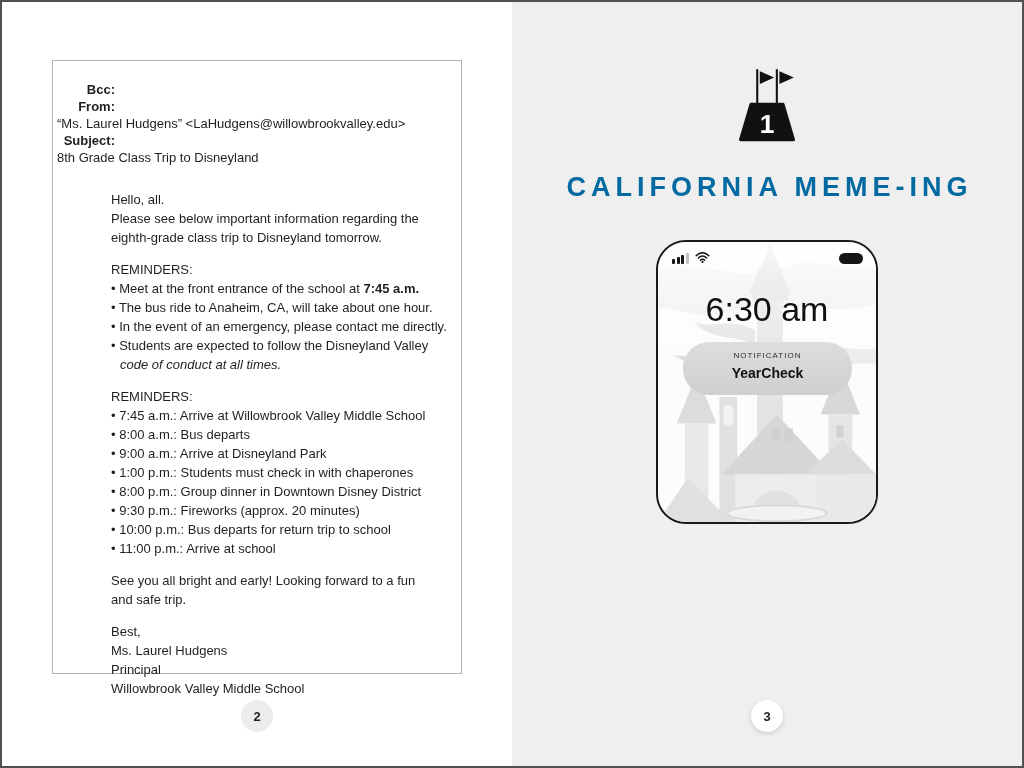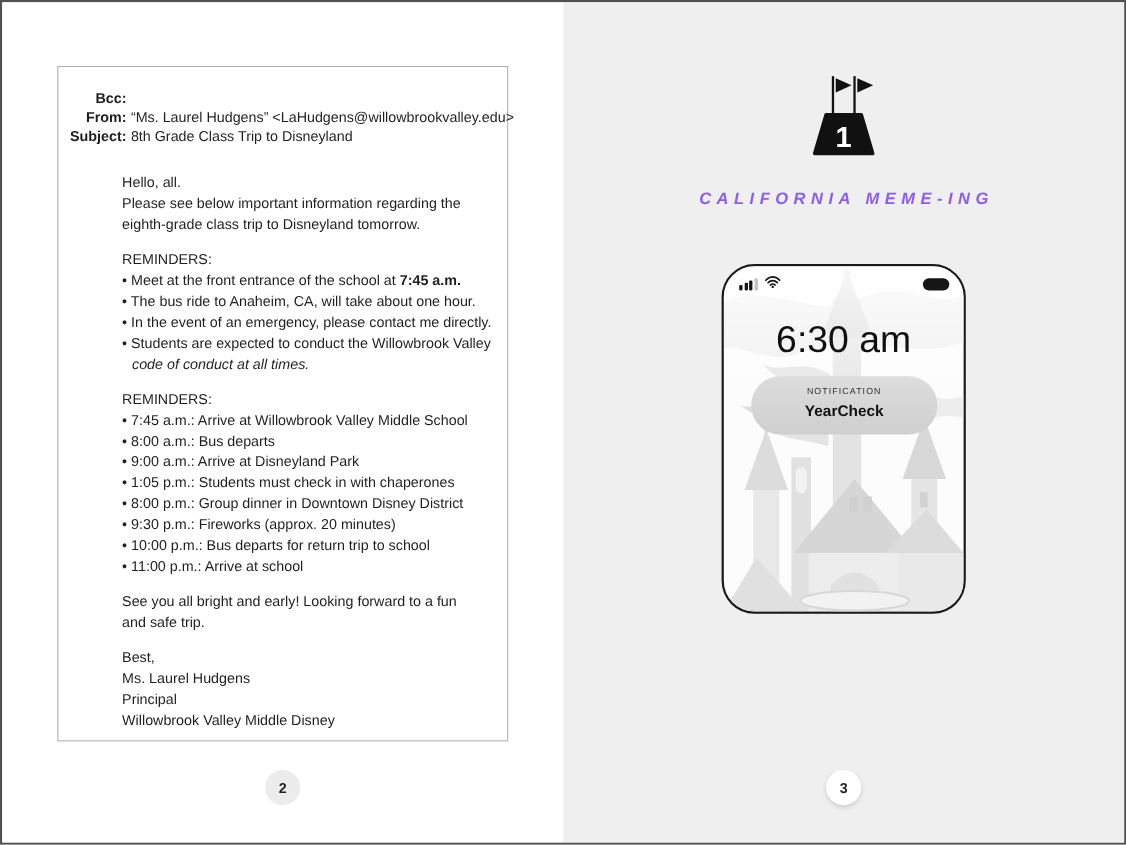--- a/index.html
+++ b/index.html
@@ -11,47 +11,47 @@
   .page-left { width:510px; background:#ffffff; }
   .page-right { flex:1; background:#efefef; }
 
   
   .email-box {
     position:absolute; left:50px; top:58px; width:410px; height:614px;
     background:#fff; border:1px solid #b2b2b2;
     font-size:13px; line-height:19px; color:#1f1f1f;
     padding:20px 0 0 4px; white-space:nowrap;
   }
-  .header-row { display:flex; line-height:17px; }
+  .header-row { display:flex; line-height:17px;flex-direction:column; }
   .header-label { width:58px; text-align:right; font-weight:bold; margin-right:4px; flex:none; }
   .email-body { margin-left:54px; margin-top:24px; }
   .sec { margin-bottom:13px; }
   .line { line-height:19px; }
   .cont { padding-left:9px;font-style:italic; }
 
   .page-circle {
     position:absolute; top:698px; left:50%; transform:translateX(-50%);
     width:32px; height:32px; border-radius:50%;
     display:flex; align-items:center; justify-content:center;
     font-size:13px; font-weight:bold; color:#222;
   }
   .circle-gray { background:#ececec; }
   .circle-white { background:#ffffff; box-shadow:0 2px 5px rgba(0,0,0,0.14); }
 
   
   .chapter-badge { position:absolute; top:64px; left:50%; transform:translateX(-50%); width:80px; height:80px; }
   .chapter-title {
     position:absolute; top:170px; left:0; width:100%;
-    text-align:center; font-size:15px; font-weight:bold;
-    letter-spacing:5px; text-indent:5px; color:#8b5cf6;font-style:italic;
+    text-align:center; font-size:27px; font-weight:bold;
+    letter-spacing:5px; text-indent:5px; color:#0369a1;
   }
 
   .phone {
     position:absolute; top:238px; left:50%; transform:translateX(-50%);
-    width:222px; height:318px; background:#fcfcfc;
+    width:222px; height:284px; background:#fcfcfc;
     border:2px solid #1a1a1a; border-radius:30px; overflow:hidden;
   }
   .castle-svg { position:absolute; inset:0; width:100%; height:100%; }
   .screen-fade { position:absolute; top:0; left:0; right:0; height:46%;
     background:linear-gradient(rgba(255,255,255,0.8), rgba(255,255,255,0)); }
 
   .status-bar { position:absolute; top:10px; left:14px; right:13px; height:12px;
     display:flex; align-items:center; }
   .sig { display:flex; align-items:flex-end; gap:1.5px; margin-right:6px; }
   .sig i { width:3px; border-radius:1px; background:#161616; display:block; }
@@ -97,46 +97,46 @@
           <div class="line">Hello, all.</div>
           <div class="line">Please see below important information regarding the</div>
           <div class="line">eighth-grade class trip to Disneyland tomorrow.</div>
         </div>
 
         <div class="sec">
           <div class="line">REMINDERS:</div>
           <div class="line"><span>• Meet at the front entrance of the school at </span><b>7:45 a.m.</b></div>
           <div class="line">• The bus ride to Anaheim, CA, will take about one hour.</div>
           <div class="line">• In the event of an emergency, please contact me directly.</div>
-          <div class="line">• Students are expected to conduct the Willowbrook Valley</div>
+          <div class="line">• Students are expected to follow the Disneyland Valley</div>
           <div class="line cont">code of conduct at all times.</div>
         </div>
 
         <div class="sec">
           <div class="line">REMINDERS:</div>
           <div class="line">• 7:45 a.m.: Arrive at Willowbrook Valley Middle School</div>
           <div class="line">• 8:00 a.m.: Bus departs</div>
           <div class="line">• 9:00 a.m.: Arrive at Disneyland Park</div>
-          <div class="line">• 1:05 p.m.: Students must check in with chaperones</div>
+          <div class="line">• 1:00 p.m.: Students must check in with chaperones</div>
           <div class="line">• 8:00 p.m.: Group dinner in Downtown Disney District</div>
           <div class="line">• 9:30 p.m.: Fireworks (approx. 20 minutes)</div>
           <div class="line">• 10:00 p.m.: Bus departs for return trip to school</div>
           <div class="line">• 11:00 p.m.: Arrive at school</div>
         </div>
 
         <div class="sec">
           <div class="line">See you all bright and early! Looking forward to a fun</div>
           <div class="line">and safe trip.</div>
         </div>
 
         <div class="sec">
           <div class="line">Best,</div>
           <div class="line">Ms. Laurel Hudgens</div>
           <div class="line">Principal</div>
-          <div class="line">Willowbrook Valley Middle Disney</div>
+          <div class="line">Willowbrook Valley Middle School</div>
         </div>
       </div>
     </div>
 
     <div class="page-circle circle-gray">2</div>
   </div>
 
   <div class="page page-right">
 
     <div class="chapter-badge">

